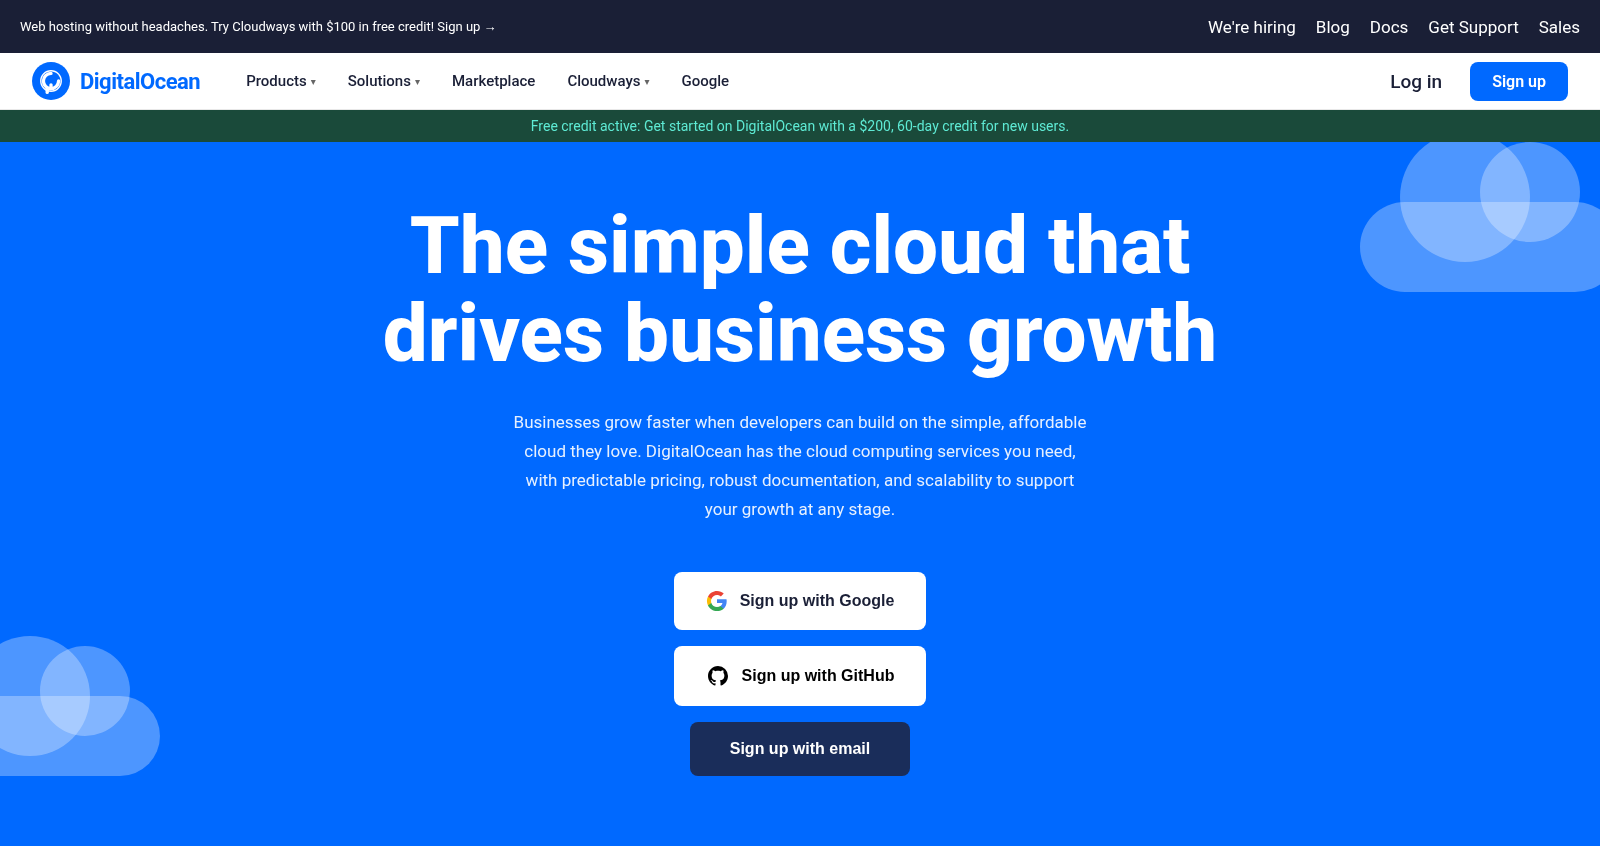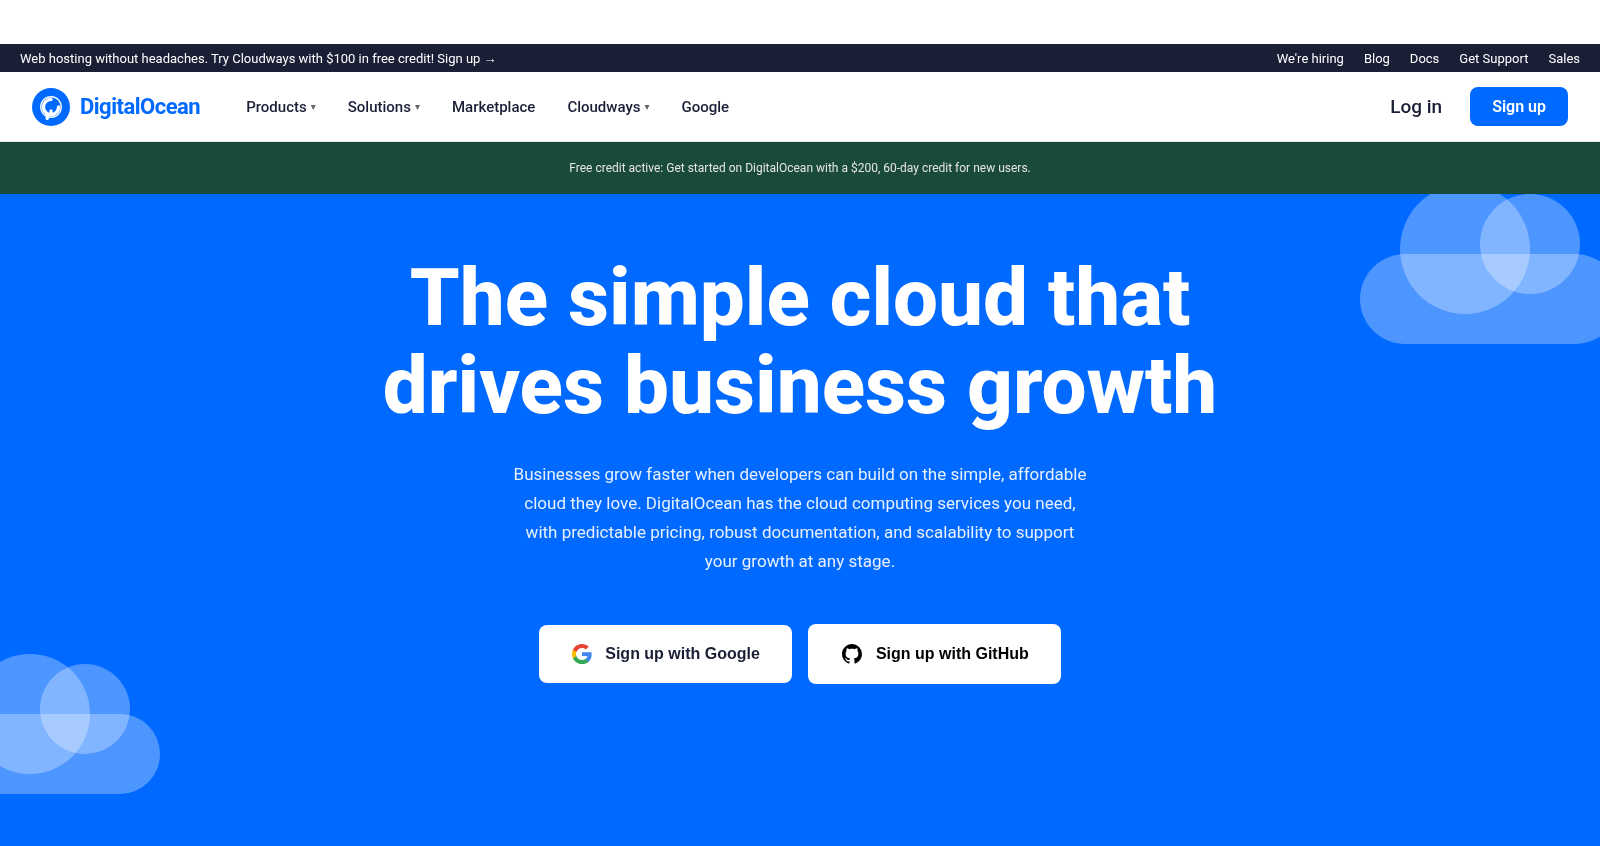--- a/index.html
+++ b/index.html
@@ -7,39 +7,38 @@
 
     
     .announcement-bar {
       background-color: #1a1f36;
       color: #fff;
       font-size: 13px;
       padding: 8px 20px;
       display: flex;
       justify-content: space-between;
       align-items: center;
-      height: 28px;
-      margin-top: 44px;
+      height: 53px;
     }
     .announcement-bar .left-text { display: flex; align-items: center; gap: 4px; }
     .announcement-bar .right-links { display: flex; gap: 20px; }
     .announcement-bar .right-links a {
       color: #fff;
       text-decoration: none;
-      font-size: 13px;
+      font-size: 17px;
     }
 
     
     .navbar {
       background: #fff;
       border-bottom: 1px solid #e8e8e8;
       display: flex;
       align-items: center;
       padding: 0 32px;
-      height: 70px;
+      height: 57px;
       position: relative;
       z-index: 10;
     }
     .navbar-logo {
       display: flex;
       align-items: center;
       gap: 10px;
       text-decoration: none;
       margin-right: 32px;
     }
@@ -97,24 +96,24 @@
       font-size: 16px;
       font-weight: 600;
       cursor: pointer;
       text-decoration: none;
       display: inline-block;
     }
 
     
     .credit-banner {
       background: #1a4a3a;
-      color: #e5e5e5;
+      color: #5eead4;
       text-align: center;
-      padding: 19px 20px;
-      font-size: 12px;
+      padding: 8px 20px;
+      font-size: 14px;
     }
 
     
     .hero {
       background: #0069ff;
       min-height: 680px;
       display: flex;
       flex-direction: column;
       align-items: center;
       padding: 60px 20px 80px;
@@ -192,20 +191,21 @@
       z-index: 2;
     }
     .hero-buttons {
       display: flex;
       gap: 16px;
       align-items: center;
       position: relative;
       z-index: 2;
       flex-wrap: wrap;
       justify-content: center;
+      flex-direction: column;
     }
     .btn-google, .btn-github {
       background: #fff;
       border: none;
       padding: 18px 32px;
       border-radius: 8px;
       font-size: 16px;
       font-weight: 600;
       cursor: pointer;
       display: flex;
@@ -325,14 +325,17 @@
       <span>Sign up with Google</span>
     </button>
 
     <button class="btn-github">
       <svg class="github-icon" viewBox="0 0 24 24" xmlns="http://www.w3.org/2000/svg">
         <path fill="#000" d="M12 2C6.477 2 2 6.477 2 12c0 4.42 2.87 8.17 6.84 9.5.5.08.66-.23.66-.5v-1.69c-2.77.6-3.36-1.34-3.36-1.34-.46-1.16-1.11-1.47-1.11-1.47-.91-.62.07-.6.07-.6 1 .07 1.53 1.03 1.53 1.03.87 1.52 2.34 1.07 2.91.83.09-.65.35-1.09.63-1.34-2.22-.25-4.55-1.11-4.55-4.92 0-1.11.38-2 1.03-2.71-.1-.25-.45-1.29.1-2.64 0 0 .84-.27 2.75 1.02.79-.22 1.65-.33 2.5-.33.85 0 1.71.11 2.5.33 1.91-1.29 2.75-1.02 2.75-1.02.55 1.35.2 2.39.1 2.64.65.71 1.03 1.6 1.03 2.71 0 3.82-2.34 4.66-4.57 4.91.36.31.69.92.69 1.85V21c0 .27.16.59.67.5C19.14 20.16 22 16.42 22 12A10 10 0 0012 2z"></path>
       </svg>
       <span>Sign up with GitHub</span>
     </button>
 
+    <button class="btn-email">
+      <span>Sign up with email</span>
+    </button>
   </div>
 </section>
 
 </body></html>

